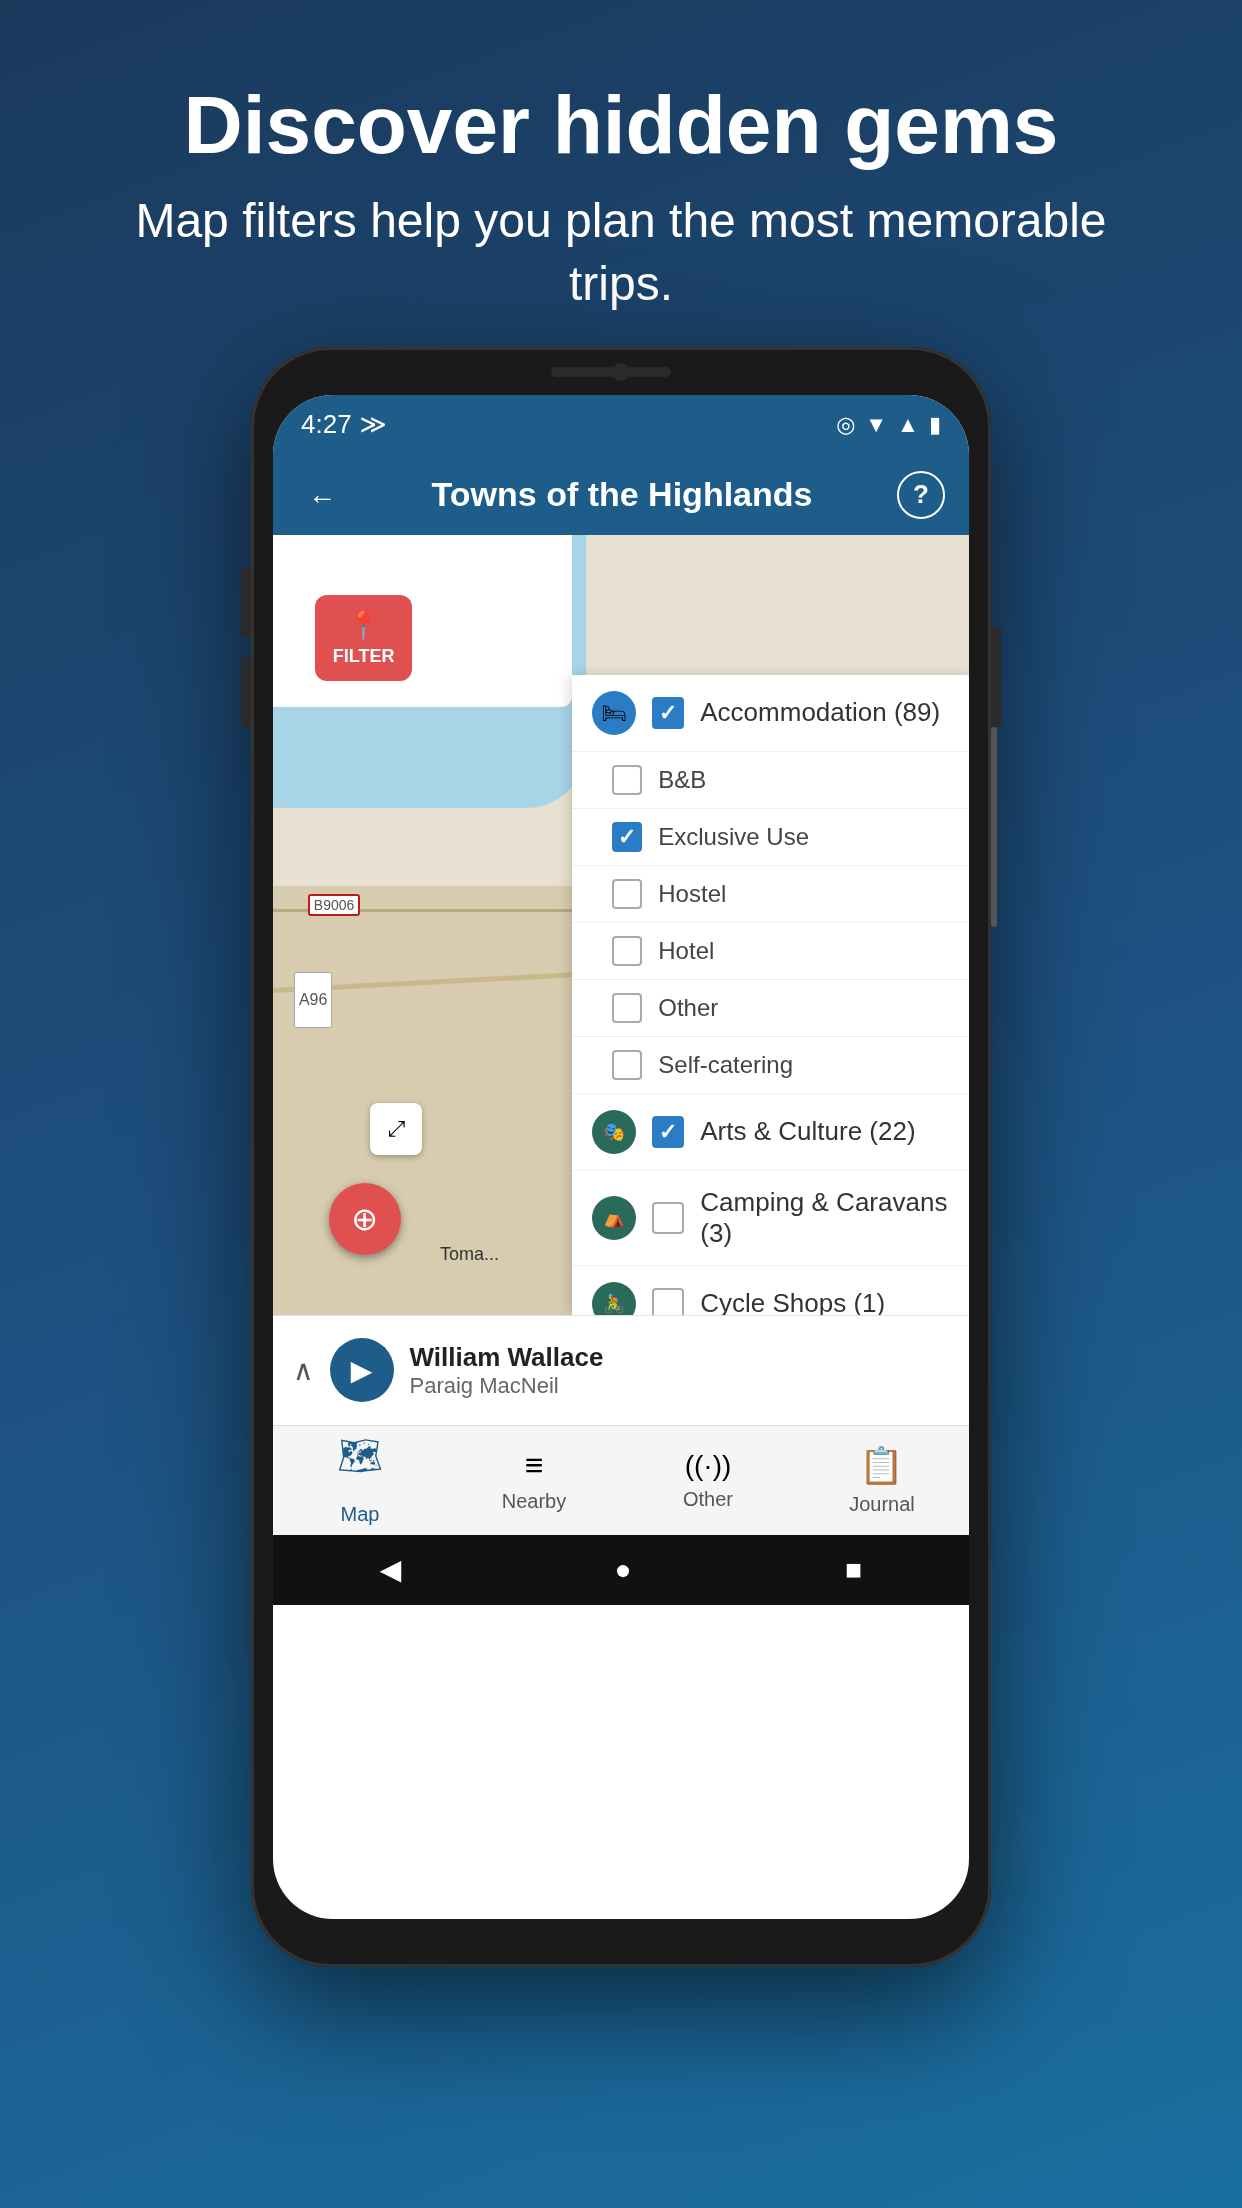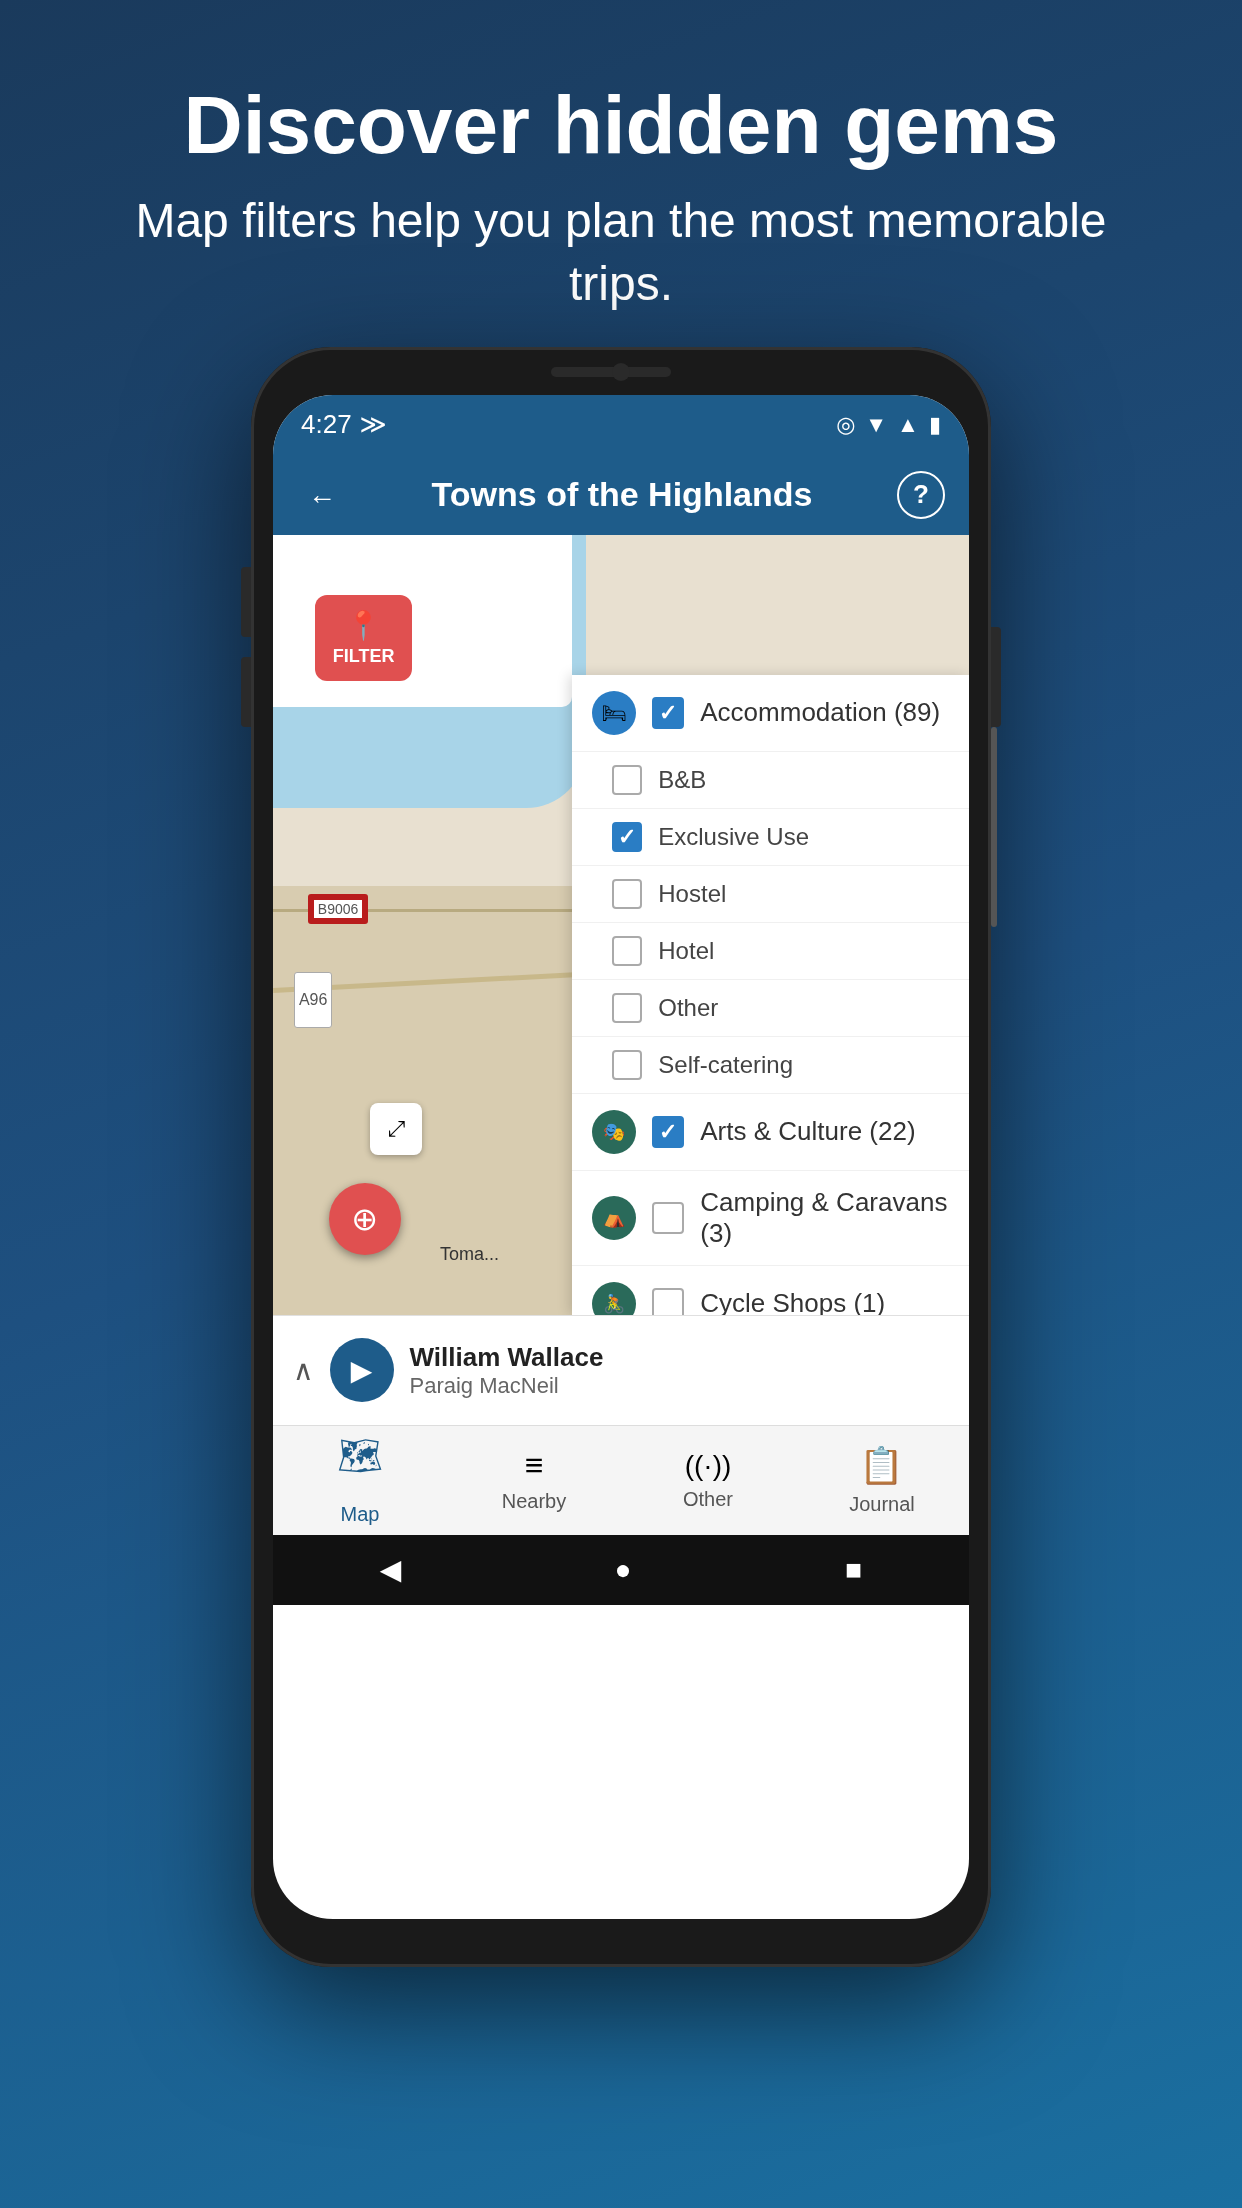--- a/index.html
+++ b/index.html
@@ -206,21 +206,21 @@
       border-radius: 3px;
       padding: 18px 4px;
     }
     .map-road-label-2 {
       position: absolute;
       top: 46%;
       left: 5%;
       font-size: 14px;
       color: #555;
       background: white;
-      border: 6px solid #b91c1c;
+      border: 2px solid #b91c1c;
       border-radius: 3px;
       padding: 1px 4px;
     }
     .filter-btn {
       position: absolute;
       top: 60px;
       left: 6%;
       background: #e05050;
       color: white;
       border-radius: 12px;

